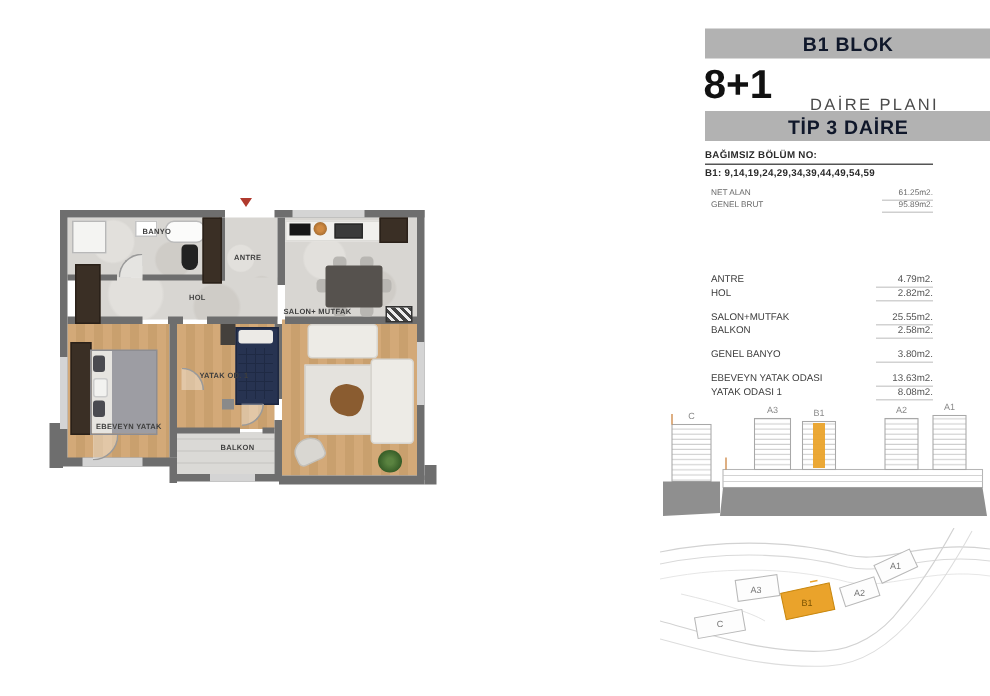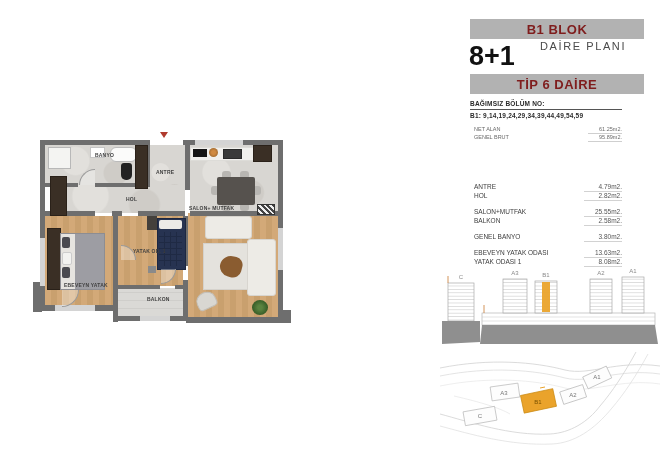--- a/index.html
+++ b/index.html
@@ -4,26 +4,26 @@
 <style>
   html,body{margin:0;padding:0;}
   body{
     width:660px;height:464px;position:relative;overflow:hidden;
     background:#ffffff;font-family:"Liberation Sans",sans-serif;
     -webkit-font-smoothing:antialiased;
   }
   .abs{position:absolute;}
   
   .bar{
-    position:absolute;left:470px;width:174px;height:20px;background:#b2b2b2;
+    position:absolute;left:470px;width:191px;height:20px;background:#b2b2b2;
     display:flex;align-items:center;justify-content:center;
-    font-weight:bold;font-size:13px;color:#7f1d1d;letter-spacing:.5px;
+    font-weight:bold;font-size:13px;color:#0f172a;letter-spacing:.5px;
   }
   .unit-big{position:absolute;left:469px;top:41px;font-size:27px;font-weight:bold;color:#111;}
-  .plan-type{position:absolute;left:540px;top:40px;font-size:11px;color:#4a4a4a;letter-spacing:1.6px;}
+  .plan-type{position:absolute;left:540px;top:64px;font-size:11px;color:#4a4a4a;letter-spacing:1.6px;}
   .section-label{
     position:absolute;left:470px;top:100px;width:152px;font-size:6.5px;font-weight:bold;
     color:#2b2b2b;border-bottom:1px solid #555;padding-bottom:2px;letter-spacing:.2px;
   }
   .section-value{position:absolute;left:470px;top:112px;font-size:6.5px;font-weight:bold;color:#2b2b2b;letter-spacing:.2px;}
   .summary{position:absolute;left:474px;top:126px;width:148px;}
   .summary .row{display:flex;justify-content:space-between;font-size:5.5px;color:#6a6a6a;line-height:7px;}
   .summary .row .v{border-bottom:1px solid #cfcfcf;min-width:34px;text-align:right;}
   .arealist{position:absolute;left:474px;top:183px;width:148px;}
   .arealist .grp{margin-bottom:7px;}
@@ -148,21 +148,21 @@
 </div>
 
 <div class="bar" style="top:19px;">
   <span>B1 BLOK</span>
 </div>
 
 <div class="unit-big">8+1</div>
 <div class="plan-type">DAİRE PLANI</div>
 
 <div class="bar" style="top:74px;">
-  <span>TİP 6 DAİRE</span>
+  <span>TİP 3 DAİRE</span>
 </div>
 
 <div class="section-label">BAĞIMSIZ BÖLÜM NO:</div>
 <div class="section-value">B1: 9,14,19,24,29,34,39,44,49,54,59</div>
 
 <div class="summary">
   <div class="row">
     <span>NET ALAN</span>
     <span class="v">61.25m2.</span>
   </div>

